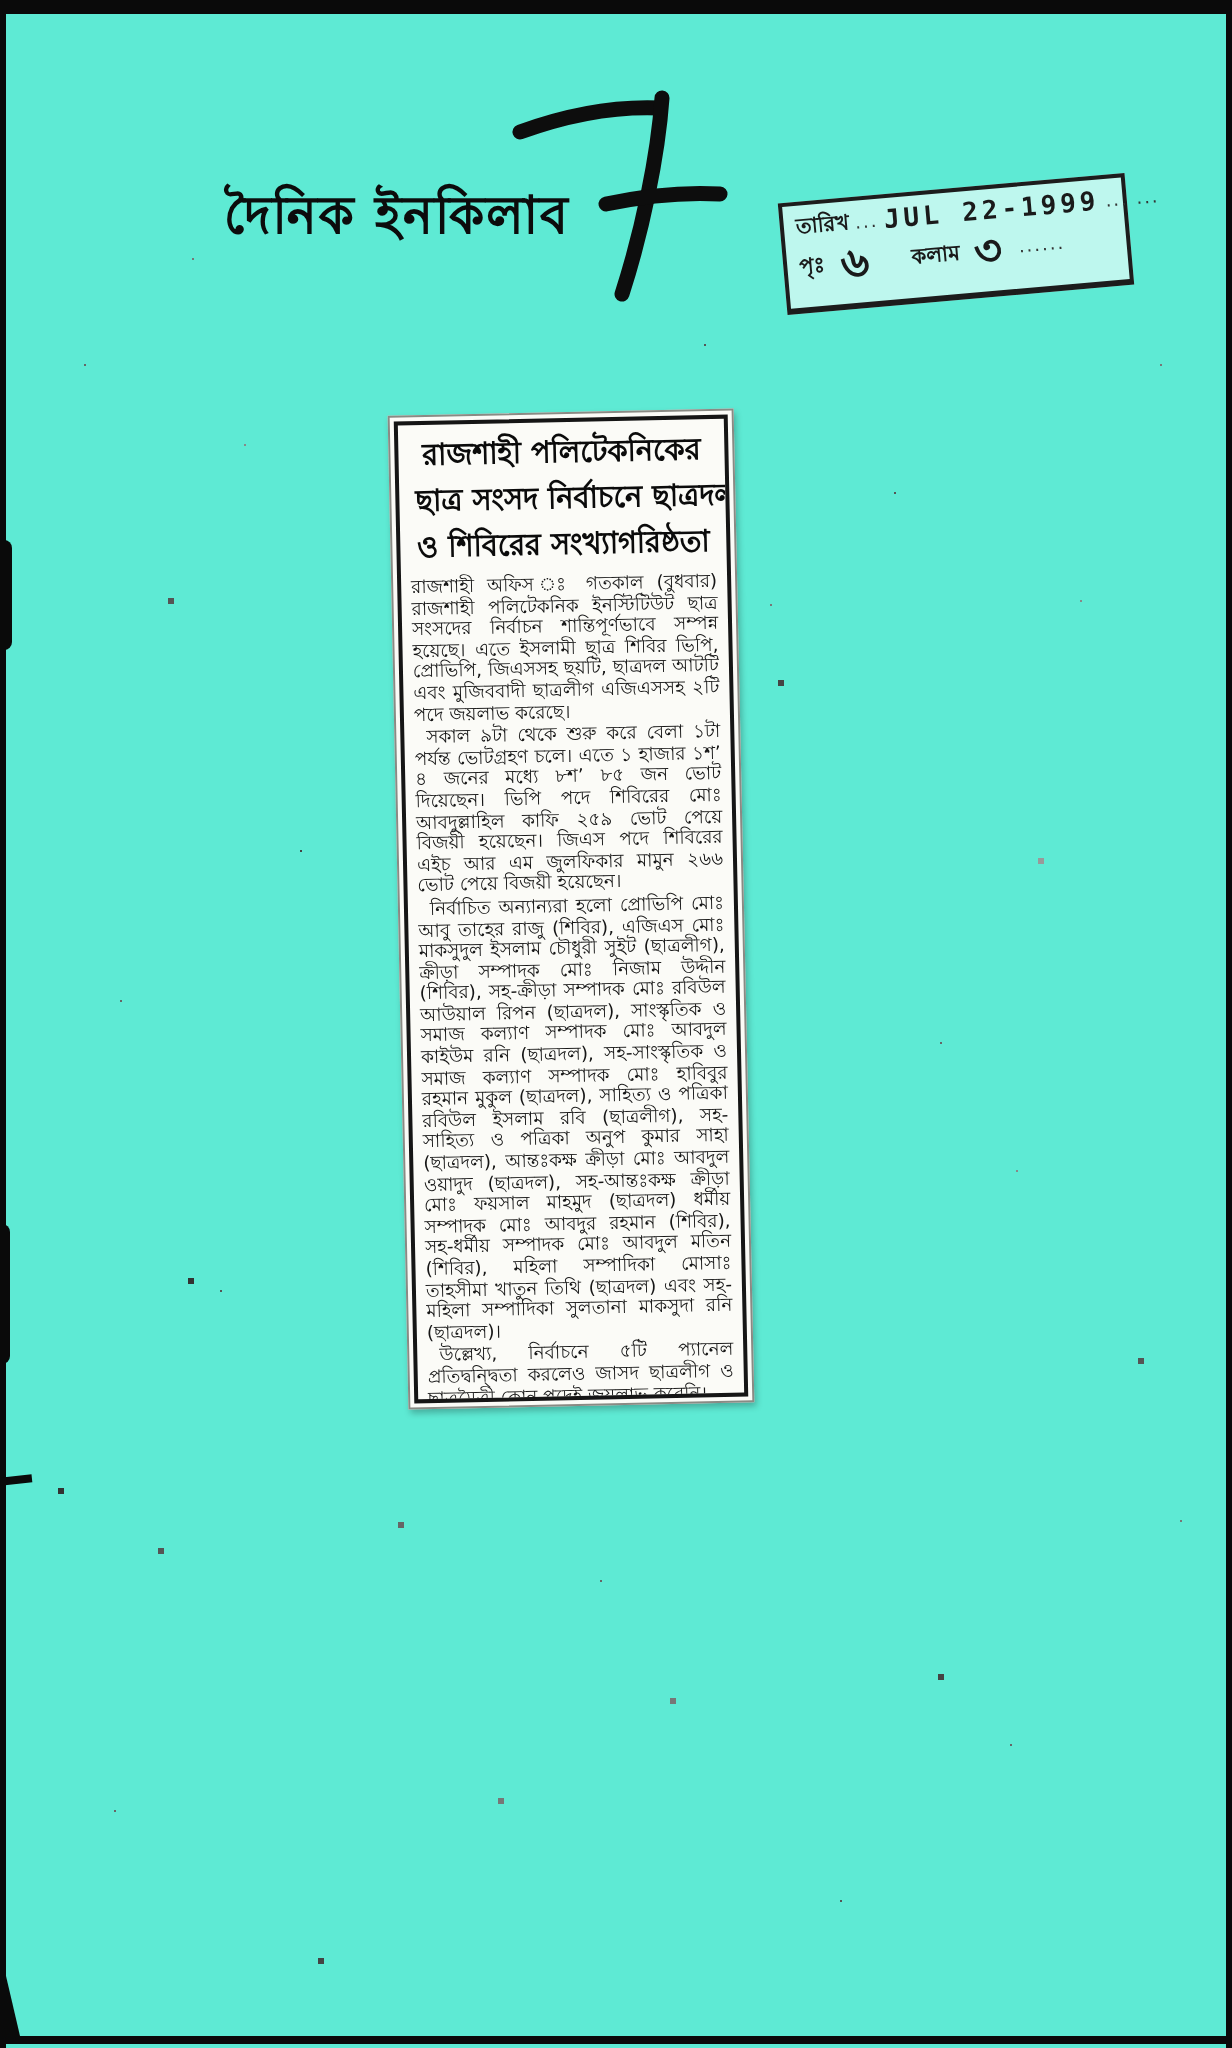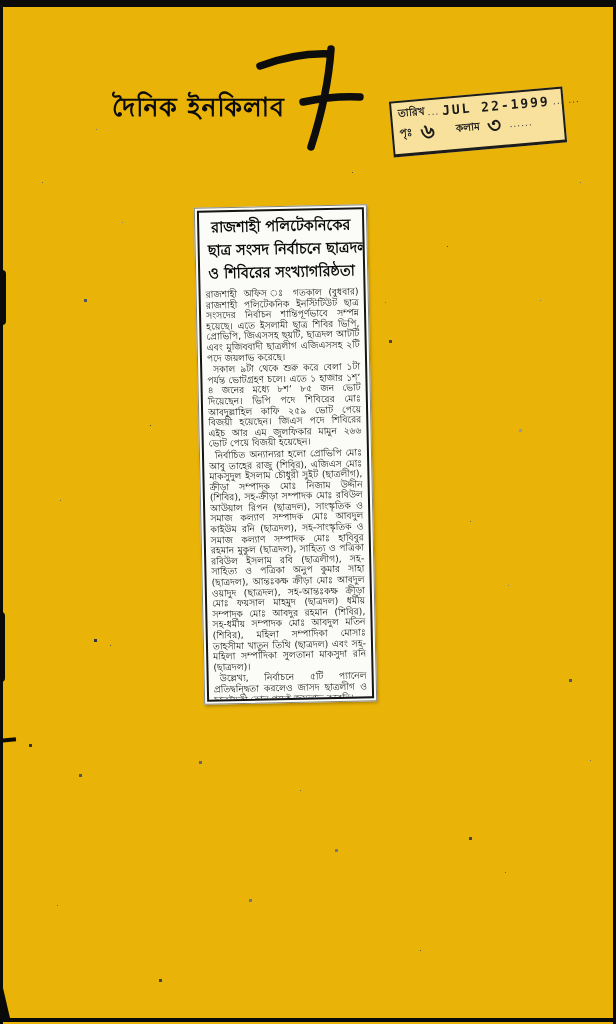--- a/index.html
+++ b/index.html
@@ -2,21 +2,21 @@
 <html><head>
 <meta charset="utf-8">
 <title>Scanned newspaper clipping</title>
 <style>
   * { margin:0; padding:0; box-sizing:border-box; }
   html,body { background:#444; }
   body { font-family:"DejaVu Sans", sans-serif; }
 
   .scan-page {
     position:relative; width:616px; height:1024px; margin:0 auto;
-    background:#eab308; overflow:hidden; color:#111;
+    background:#5eead4; overflow:hidden; color:#111;
   }
 
   
   .edge { position:absolute; background:#0a0a0a; }
   .edge-top    { left:0; top:0; width:616px; height:7px; }
   .edge-left   { left:0; top:0; width:3px; height:1024px; }
   .edge-right  { left:613px; top:0; width:3px; height:1024px; }
   .edge-bottom { left:0; top:1018px; width:616px; height:4px; }
   .edge-blob-1 { left:0; top:270px; width:6px; height:55px; border-radius:0 4px 4px 0; }
   .edge-blob-2 { left:0; top:612px; width:5px; height:70px; border-radius:0 4px 4px 0; }

